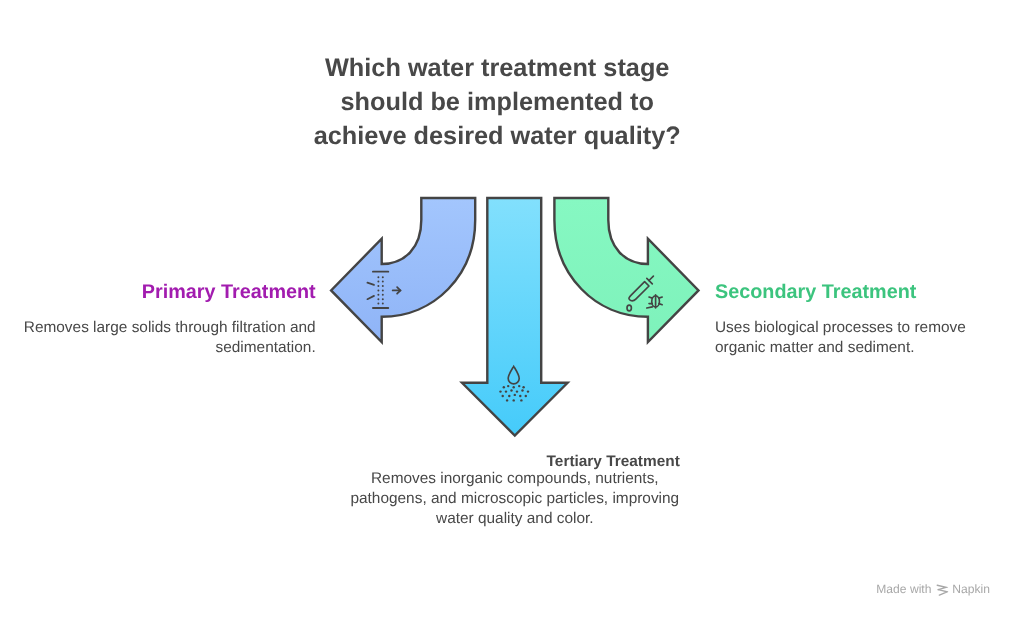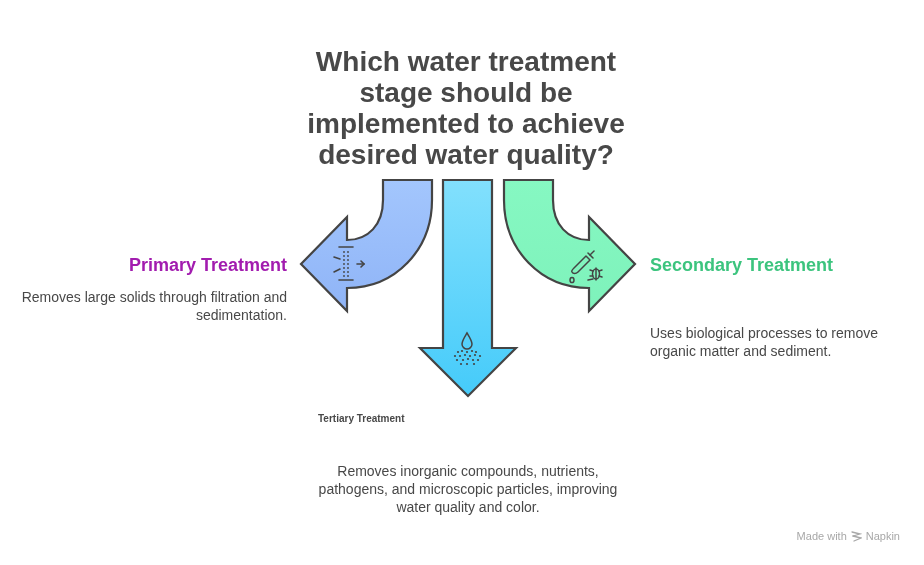--- a/index.html
+++ b/index.html
@@ -1,29 +1,29 @@
 <!DOCTYPE html>
 <html><head>
   <meta charset="utf-8">
   <style>
     html, body { margin: 0; padding: 0; background: #ffffff; }
     body { width: 924px; height: 565px; position: relative; overflow: hidden; font-family: "Liberation Sans", sans-serif; }
     .title {
-      position: absolute; left: 290px; top: 46px; width: 352px;
+      position: absolute; left: 276px; top: 46px; width: 352px;
       text-align: center; font-family: "Liberation Sans", sans-serif;
-      font-weight: bold; font-size: 28px; line-height: 31px; color: #484848;
+      font-weight: bold; font-size: 23px; line-height: 31px; color: #484848;
     }
     .heading { position: absolute; font-weight: bold; font-size: 18px; line-height: 22px; }
     .desc { position: absolute; font-size: 14px; line-height: 18px; color: #484848; }
     #primary-heading { right: 637px; top: 254px; color: #a21caf; text-align: right; white-space: nowrap; }
     #primary-desc { right: 637px; top: 288px; width: 300px; text-align: right; }
     #secondary-heading { left: 650px; top: 254px; color: #3cc47e; white-space: nowrap; text-align: center; }
-    #secondary-desc { left: 650px; top: 288px; width: 260px; margin-top: 36px; }
-    #tertiary-heading { left: 318px; top: 410px; width: 300px; text-align: left; color: #484848; font-size: 10px; line-height: 18px; }
-    #tertiary-desc { left: 318px; top: 462px; width: 300px; text-align: center; }
+    #secondary-desc { left: 650px; top: 288px; width: 260px; }
+    #tertiary-heading { left: 318px; top: 410px; width: 300px; text-align: right; color: #484848; font-size: 14px; line-height: 18px; }
+    #tertiary-desc { left: 318px; top: 425px; width: 300px; text-align: center; }
     .footer {
       position: absolute; right: 24px; top: 530px; font-size: 11px; color: #a8a8a8;
       display: flex; align-items: center; gap: 4px;
     }
     svg.diagram { position: absolute; left: 0; top: 0; }
   </style>
 </head>
 <body>
 
 <svg class="diagram" width="924" height="565" viewBox="0 0 924 565">

